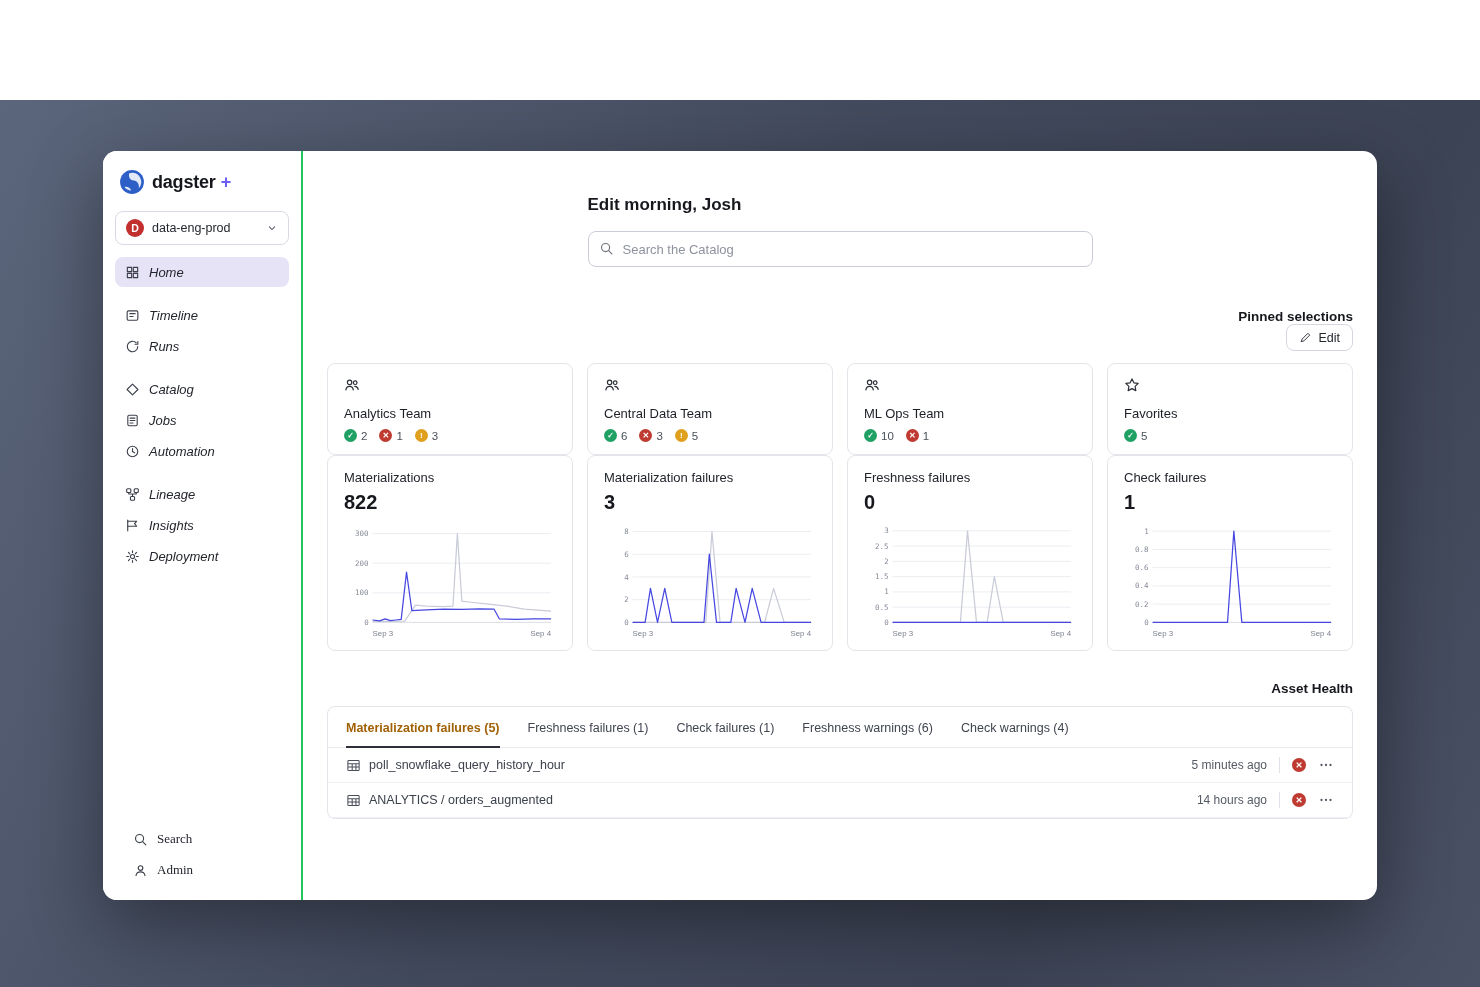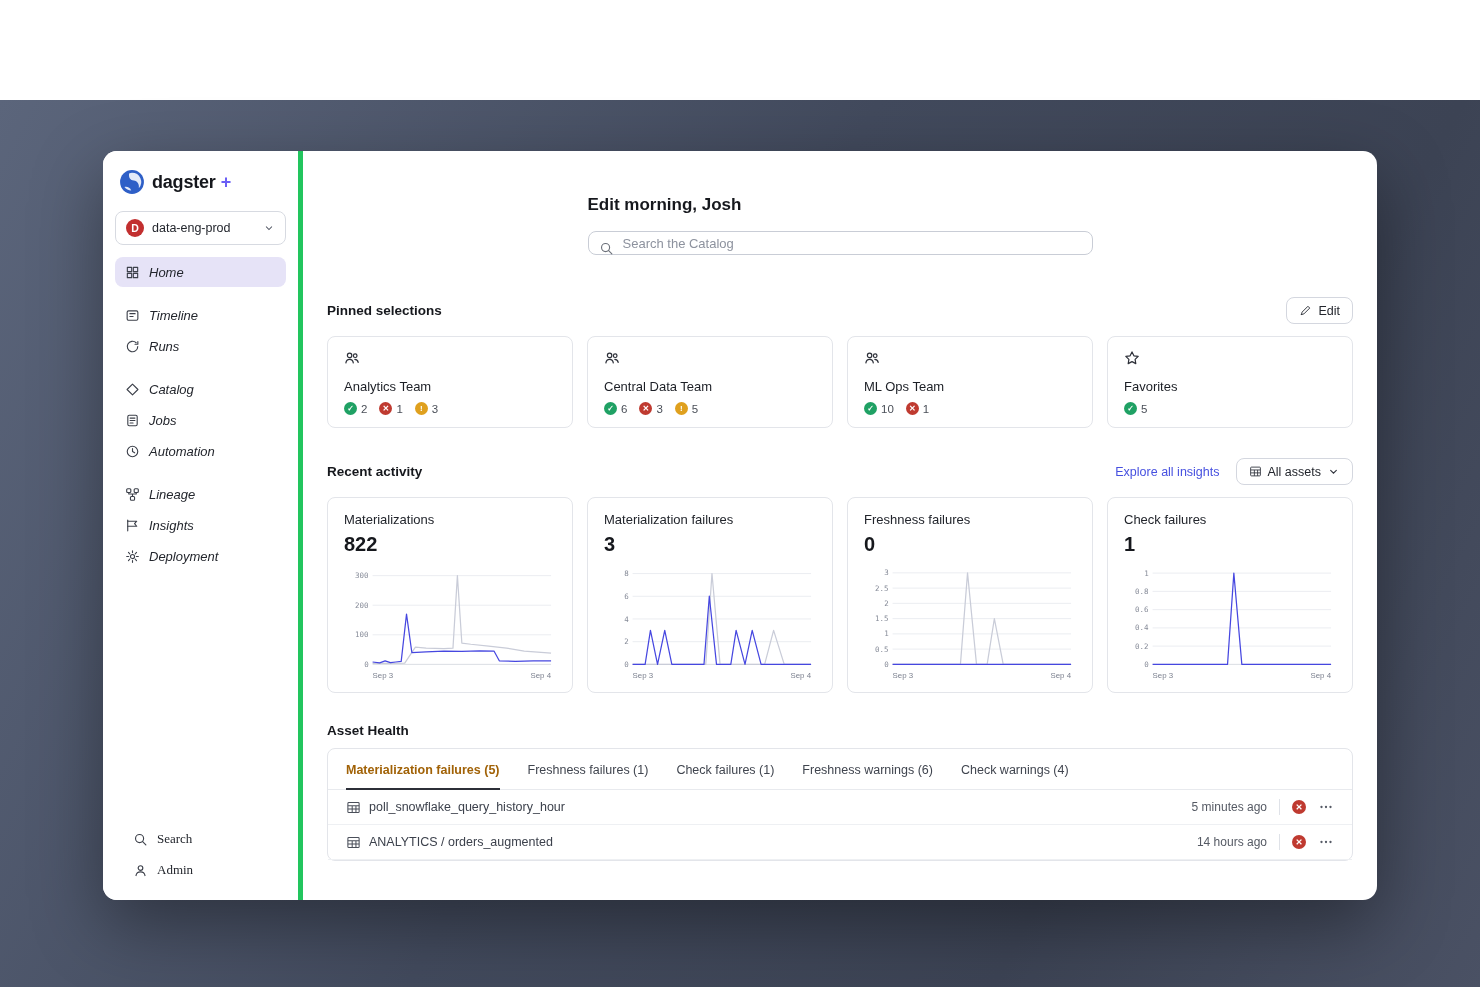--- a/index.html
+++ b/index.html
@@ -16,21 +16,21 @@
     background: linear-gradient(118deg, #5b657b 0%, #424a5d 45%, #3c4354 75%, #4a5164 100%);
   }
   .window {
     position:absolute; left:103px; top:151px; width:1274px; height:749px;
     background:#ffffff; border-radius:14px; overflow:hidden;
     display:flex;
     box-shadow: 0 24px 70px rgba(0,0,0,.38);
   }
   
   .sidebar {
-    width:200px; flex:0 0 200px; border-right:5px solid #22c55e;
+    width:200px; flex:0 0 200px; border-right:2px solid #22c55e;
     display:flex; flex-direction:column; background:#fff;
   }
   .logo-row { display:flex; align-items:center; gap:7px; padding:18px 16px 14px; }
   .logo-mark { width:26px; height:26px; display:inline-flex; }
   .logo-mark svg { width:100%; height:100%; }
   .logo-text { font-size:18px; font-weight:bold; letter-spacing:-.2px; color:#15171c; }
   .logo-plus { font-size:18px; font-weight:bold; color:#6a5ef5; margin-left:-2px; }
   .ws {
     margin:2px 12px 8px; border:1px solid #d7dae1; border-radius:8px; height:34px;
     display:flex; align-items:center; gap:8px; padding:0 10px; cursor:pointer; background:#fff;
@@ -51,28 +51,28 @@
   .nav-item.active { background:#e6e3f7; }
   .ni { width:15px; height:15px; color:#3c404a; display:inline-flex; flex:0 0 15px; }
   .ni svg { width:100%; height:100%; }
   .sidebar-bottom { margin-top:auto; padding:0 20px 14px; display:flex; flex-direction:column;font-family:Liberation Serif, serif; }
   
   .main { flex:1; padding:44px 24px 0; overflow:hidden; position:relative; }
   .hero { width:505px; margin:0 auto; }
   .greeting { font-size:17px; font-weight:bold; color:#16181d; margin-bottom:16px; }
   .search-wrap { position:relative; }
   .search-input {
-    width:100%; height:24px; border:1px solid #c9cdd6; border-radius:8px;
+    width:100%; height:36px; border:1px solid #c9cdd6; border-radius:8px;
     padding:0 12px 0 34px; font-size:13px; color:#23262d; outline:none;
     font-family:"Liberation Sans", sans-serif; background:#fff;
   }
   .search-input::placeholder { color:#8d929e; }
   .search-ic { position:absolute; left:11px; top:10px; width:15px; height:15px; color:#6b7079; display:inline-flex; }
   .search-ic svg { width:100%; height:100%; }
-  .section-head { display:flex; align-items:center; justify-content:space-between; }
+  .section-head { display:flex; align-items:flex-end; justify-content:space-between;flex-direction:column; }
   .section-head.pinned-head { margin-top:42px; margin-bottom:12px; }
   .section-head.recent-head { margin-top:30px; margin-bottom:12px; }
   .section-head.ah-head { margin-top:30px; margin-bottom:10px; }
   .section-title { font-size:13.5px; font-weight:bold; color:#16181d; }
   .btn {
     display:inline-flex; align-items:center; gap:6px; height:27px; padding:0 12px;
     border:1px solid #d4d7df; border-radius:8px; background:#fff; font-size:12.5px;
     color:#23262d; cursor:pointer; font-family:inherit;
   }
   .btn .bic { width:13px; height:13px; display:inline-flex; color:#33363f; }
@@ -350,40 +350,20 @@
               <path d="M8 1.9l1.9 3.9 4.3.6-3.1 3 .7 4.2L8 11.6l-3.8 2 .7-4.2-3.1-3 4.3-.6z"></path>
             </svg>
           </span><div class="pc-name">Favorites</div><div class="pc-badges">
             <span class="badge">
               <span class="dot success">✓</span>
               <span class="badge-count">5</span>
             </span>
           </div></div>
       </div>
 
-    <div class="section-head recent-head">
-      <div class="section-title">Recent activity</div>
-      <div class="right-tools">
-        <a class="link">Explore all insights</a>
-        <button class="btn">
-          <span class="bic">
-              <svg viewBox="0 0 16 16" fill="none" stroke="currentColor" stroke-width="1.1">
-                <rect x="2" y="2.6" width="12" height="10.8" rx="1"></rect>
-                <path d="M2 6.1h12M2 9.7h12M6.6 6.1v7.3M10.6 6.1v7.3"></path>
-              </svg>
-            </span>
-          <span>All assets</span>
-          <span class="bic">
-              <svg viewBox="0 0 16 16" fill="none" stroke="currentColor" stroke-width="1.4" stroke-linecap="round">
-                <path d="M4.5 6.5L8 10l3.5-3.5"></path>
-              </svg>
-            </span>
-        </button>
-      </div>
-    </div>
 
     <div class="cards">
         <div class="chart-card">
           <div class="cc-title">Materializations</div>
           <div class="cc-value">822</div>
           <svg class="chart" viewBox="0 0 215 124">
             <line x1="29" y1="107" x2="210" y2="107" stroke="#d9dce3" stroke-width="1"></line>
             <text x="25" y="109.6" text-anchor="end" font-size="7.6" fill="#868b98" font-family="DejaVu Sans Mono, monospace">0</text>
             <line x1="29" y1="77" x2="210" y2="77" stroke="#ebedf1" stroke-width="1"></line>
             <text x="25" y="79.6" text-anchor="end" font-size="7.6" fill="#868b98" font-family="DejaVu Sans Mono, monospace">100</text>

